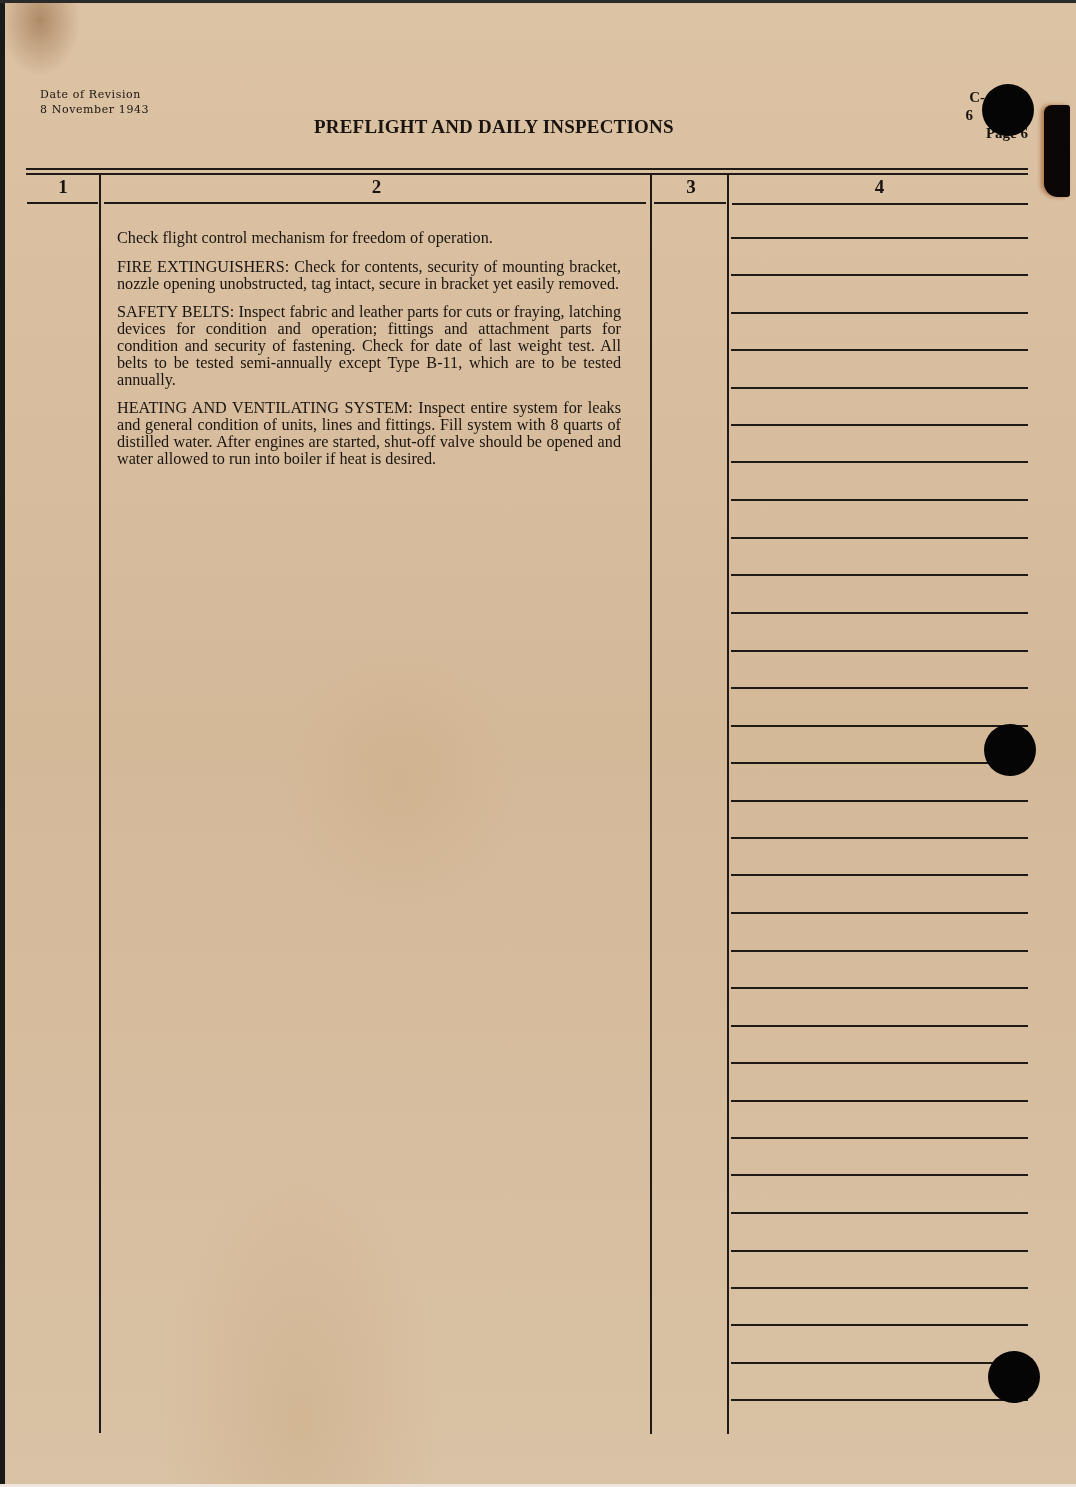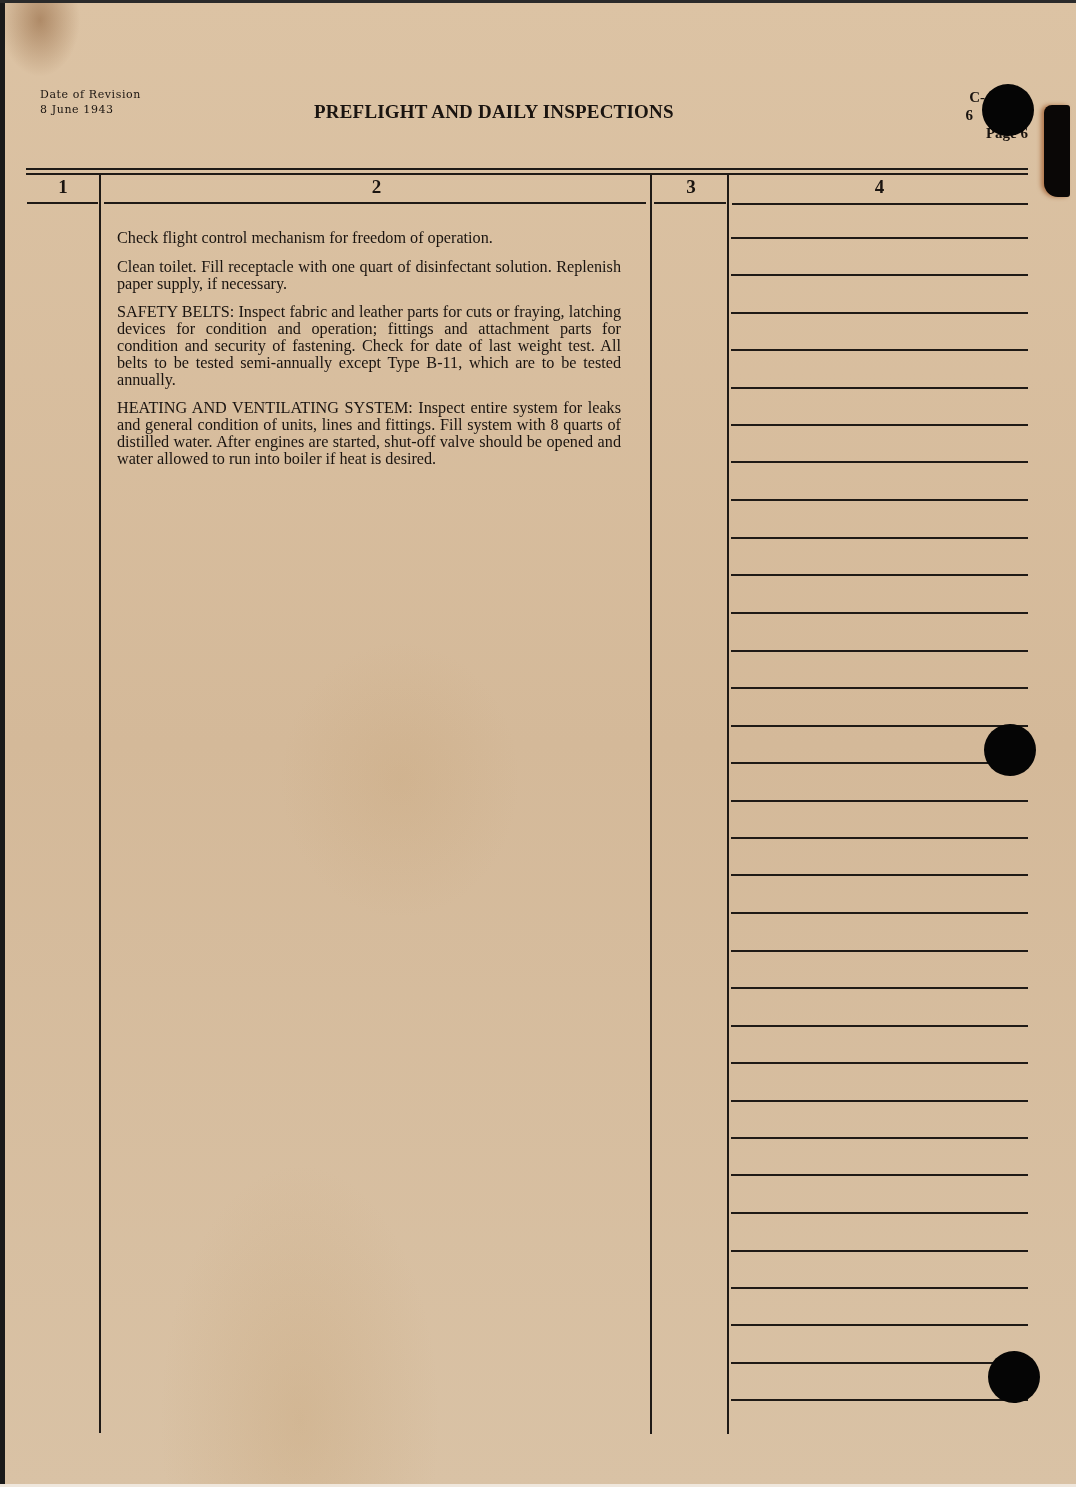--- a/index.html
+++ b/index.html
@@ -37,21 +37,21 @@
     .rev-block {
       position: absolute;
       left: 40px; top: 87px;
       font-size: 11px;
       font-weight: normal;
       line-height: 15px;
       letter-spacing: 0.6px;
     }
     .doc-title {
       position: absolute;
-      left: 314px; top: 101px;
+      left: 314px; top: 116px;
       font-size: 19px;
       font-weight: bold;
       letter-spacing: 0.2px;
       font-family: "Liberation Serif", "DejaVu Serif", serif;
     }
     .doc-ref {
       position: absolute;
       right: 48px; top: 88px;
       text-align: right;
       font-size: 15px;
@@ -117,21 +117,21 @@
 </head>
 <body>
 
 <div class="paper"></div>
 <div class="frame-left"></div>
 <div class="frame-top"></div>
 <div class="frame-bottom"></div>
 
 <div class="rev-block">
   <div>Date of Revision</div>
-  <div>8 June 1943</div>
+  <div>8 November 1943</div>
 </div>
 
 <div class="doc-title">PREFLIGHT AND DAILY INSPECTIONS</div>
 
 <div class="doc-ref">
   <div>C-47 and</div>
   <div class="line2">6</div>
   <div>Page 6</div>
 </div>
 
@@ -147,21 +147,21 @@
 <div class="hrule" style="left:104px; top:202px; width:542px;"></div>
 <div class="hrule" style="left:654px; top:202px; width:72px;"></div>
 <div class="hrule" style="left:732px; top:203px; width:296px;"></div>
 
 <div class="vrule" style="left:99px; top:175px; height:1258px;"></div>
 <div class="vrule" style="left:650px; top:175px; height:1259px;"></div>
 <div class="vrule" style="left:727px; top:175px; height:1259px;"></div>
 
 <div class="content">
   <p>Check flight control mechanism for freedom of operation.</p>
-  <p>Clean toilet. Fill receptacle with one quart of disinfectant solu­tion. Replenish paper supply, if necessary.</p>
+  <p>FIRE EXTINGUISHERS: Check for contents, security of mount­ing bracket, nozzle opening unobstructed, tag intact, secure in bracket yet easily removed.</p>
   <p>SAFETY BELTS: Inspect fabric and leather parts for cuts or fraying, latching devices for condition and operation; fittings and attachment parts for condition and security of fastening. Check for date of last weight test. All belts to be tested semi-annually except Type B-11, which are to be tested annually.</p>
   <p>HEATING AND VENTILATING SYSTEM: Inspect entire sys­tem for leaks and general condition of units, lines and fittings. Fill system with 8 quarts of distilled water. After engines are started, shut-off valve should be opened and water allowed to run into boiler if heat is desired.</p>
 </div>
 
 <div class="col4-line" style="top:237px;"></div>
 <div class="col4-line" style="top:274px;"></div>
 <div class="col4-line" style="top:312px;"></div>
 <div class="col4-line" style="top:349px;"></div>
 <div class="col4-line" style="top:387px;"></div>
 <div class="col4-line" style="top:424px;"></div>

